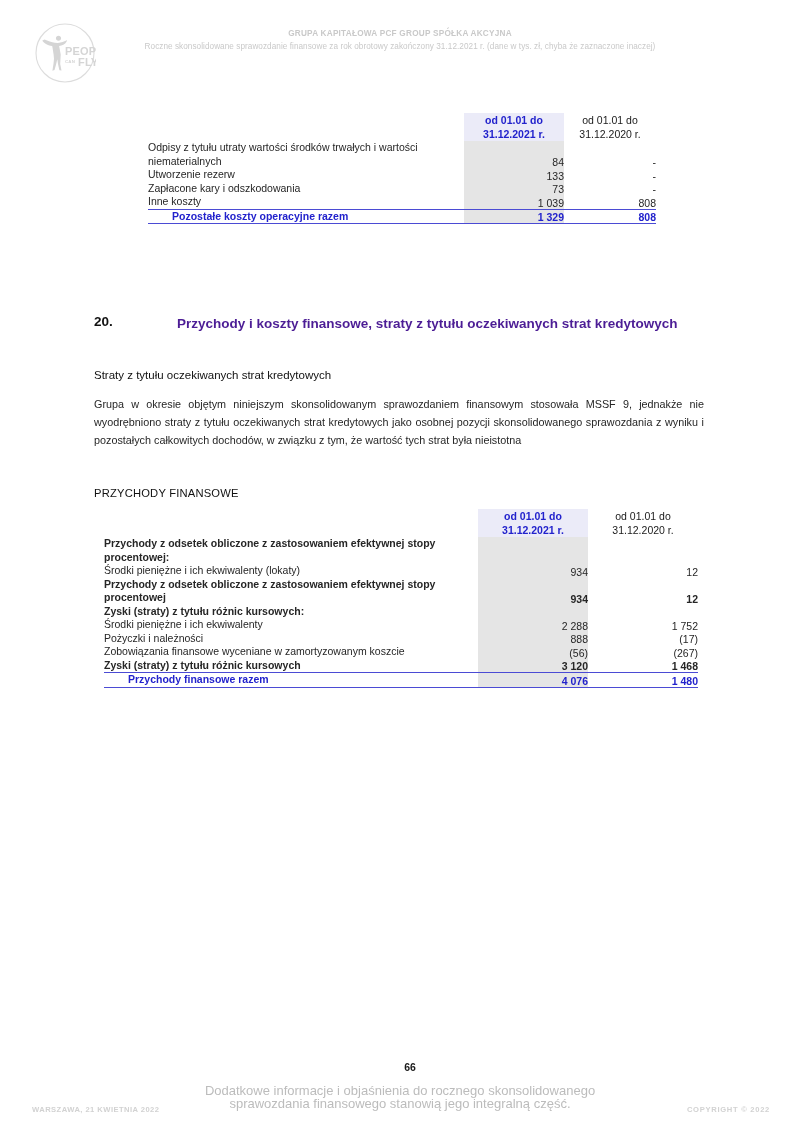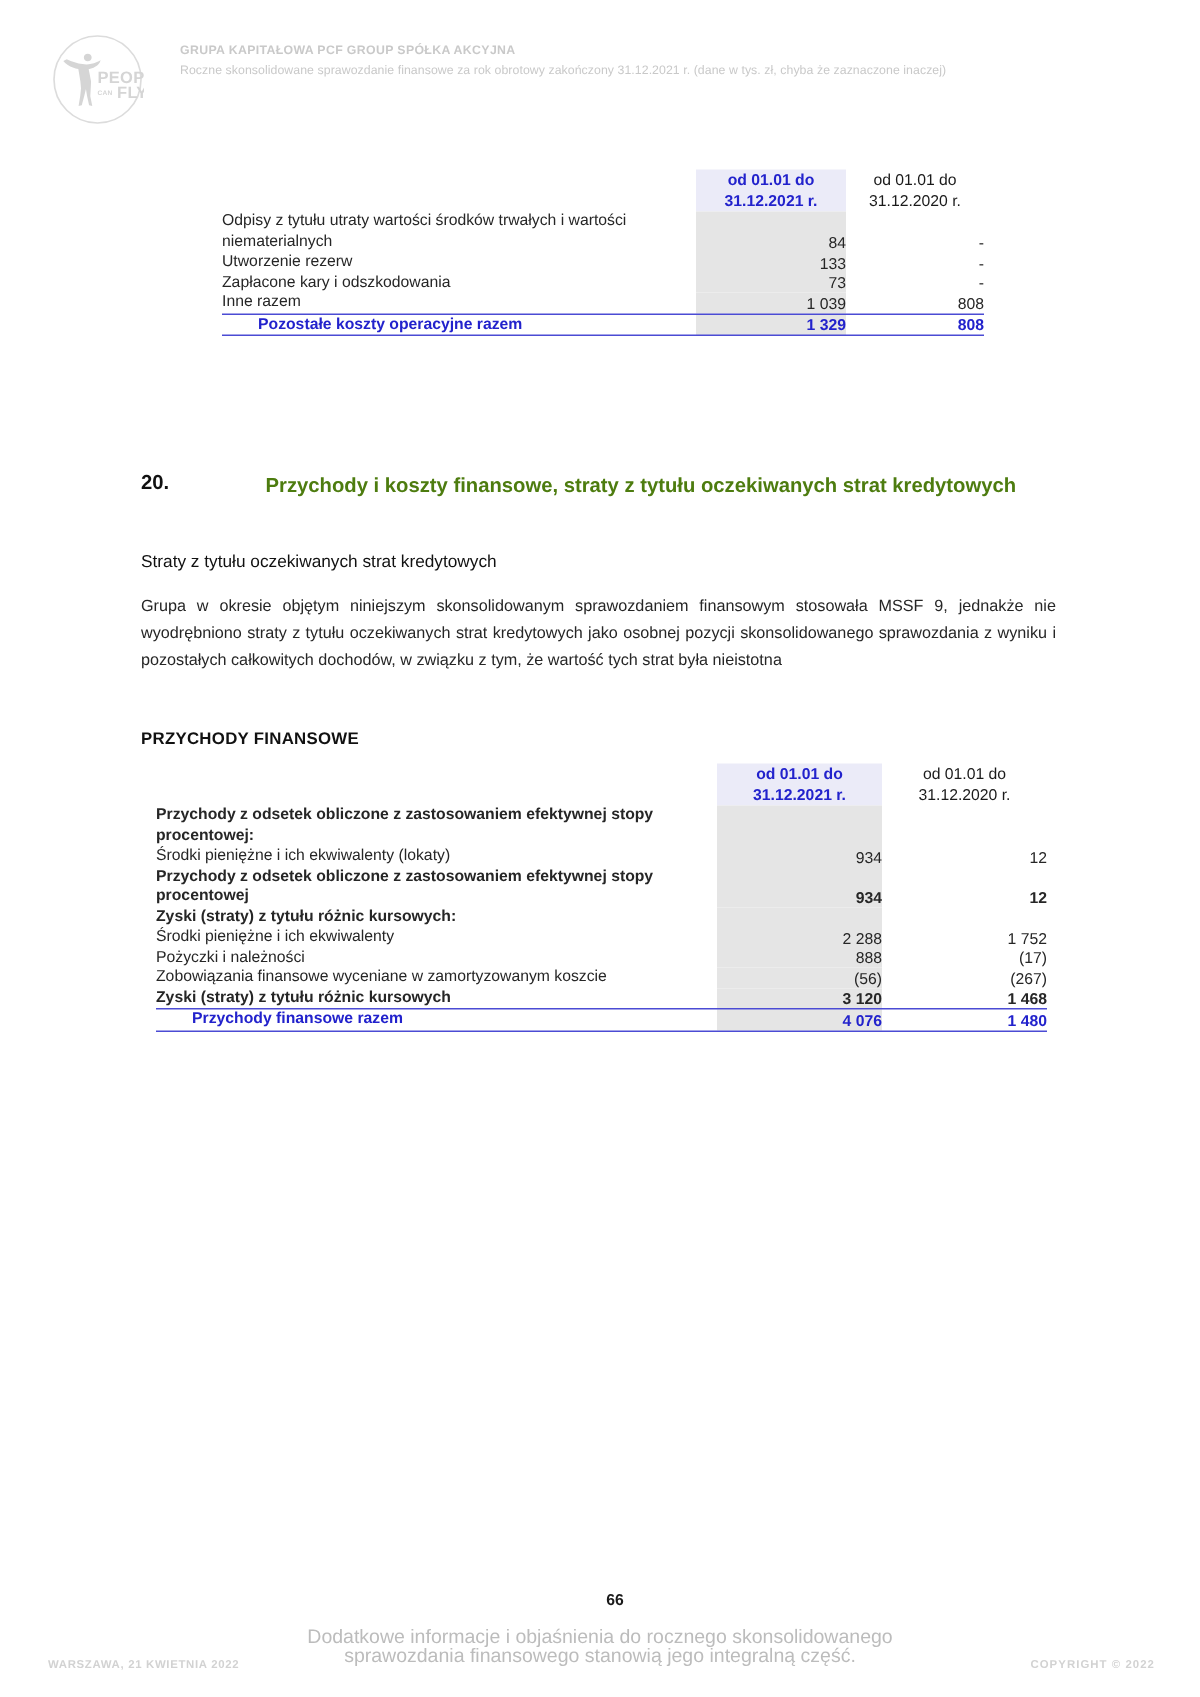--- a/index.html
+++ b/index.html
@@ -27,21 +27,21 @@
     left: 34px;
     top: 22px;
     width: 62px;
     height: 62px;
   }
   .header-text {
     position: absolute;
     left: 120px;
     top: 28px;
     width: 560px;
-    text-align: left;
+    text-align: center;
     color: #c9c9c9;
   }
   .header-line1 {
     font-size: 8.2px;
     font-weight: bold;
     letter-spacing: 0.25px;
     line-height: 12px;
     white-space: nowrap;
   }
   .header-line2 {
@@ -117,21 +117,21 @@
     font-weight: bold;
     color: #2222cc;
   }
   tr.total td { border-top: 1.3px solid #4b4bd4; border-bottom: 1.3px solid #4b4bd4; padding-left: 24px; }
 
   
   .sec-heading {
     position: absolute;
     font-size: 13.5px;
     font-weight: bold;
-    color: #4d7c0f;
+    color: #4c1d95;
     line-height: 19px;
     padding-left: 34px;
   }
   .sec-num {
     position: absolute;
     left: 94px;
     font-size: 13.5px;
     font-weight: bold;
     color: #111111;
   }
@@ -144,21 +144,21 @@
   .body-para {
     position: absolute;
     font-size: 10.8px;
     line-height: 17.8px;
     color: #262626;
     text-align: justify;
   }
   .caps-heading {
     position: absolute;
     font-size: 11.2px;
-    font-weight: bold;
+    font-weight: normal;
     letter-spacing: 0.2px;
     color: #111111;
   }
 
   
   .page-number {
     position: absolute;
     left: 0; width: 800px;
     top: 1061px;
     text-align: center;
@@ -248,21 +248,21 @@
       <td class="cell-label">Utworzenie rezerw</td>
       <td class="cell-cur">133</td>
       <td class="cell-prev">-</td>
     </tr>
     <tr>
       <td class="cell-label">Zapłacone kary i odszkodowania</td>
       <td class="cell-cur">73</td>
       <td class="cell-prev">-</td>
     </tr>
     <tr>
-      <td class="cell-label">Inne razem</td>
+      <td class="cell-label">Inne koszty</td>
       <td class="cell-cur">1 039</td>
       <td class="cell-prev">808</td>
     </tr>
     <tr class="total">
       <td class="cell-label">Pozostałe koszty operacyjne razem</td>
       <td class="cell-cur">1 329</td>
       <td class="cell-prev">808</td>
     </tr>
   </tbody>
 </table>

